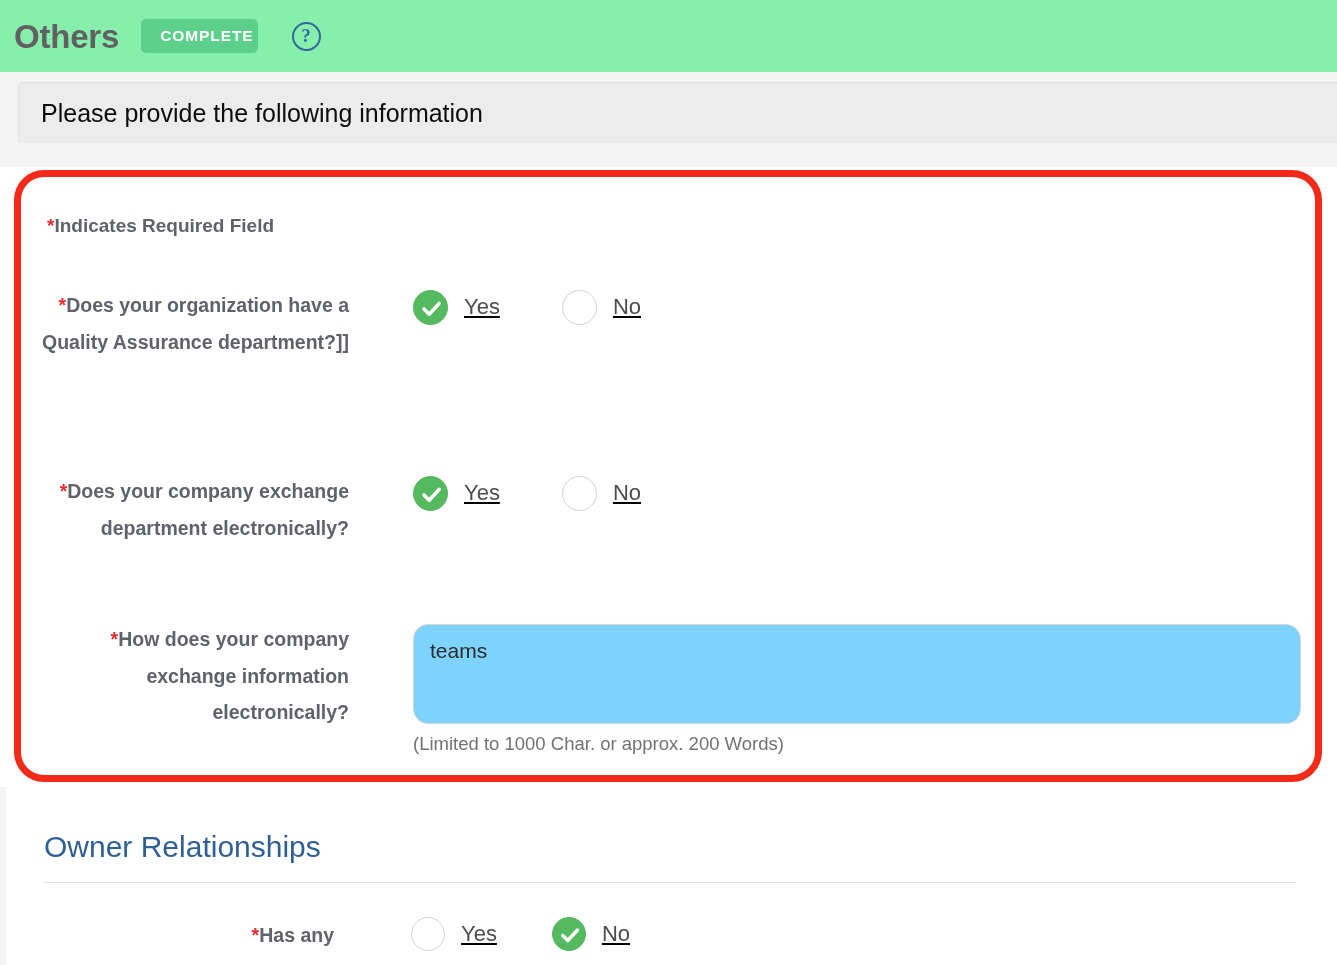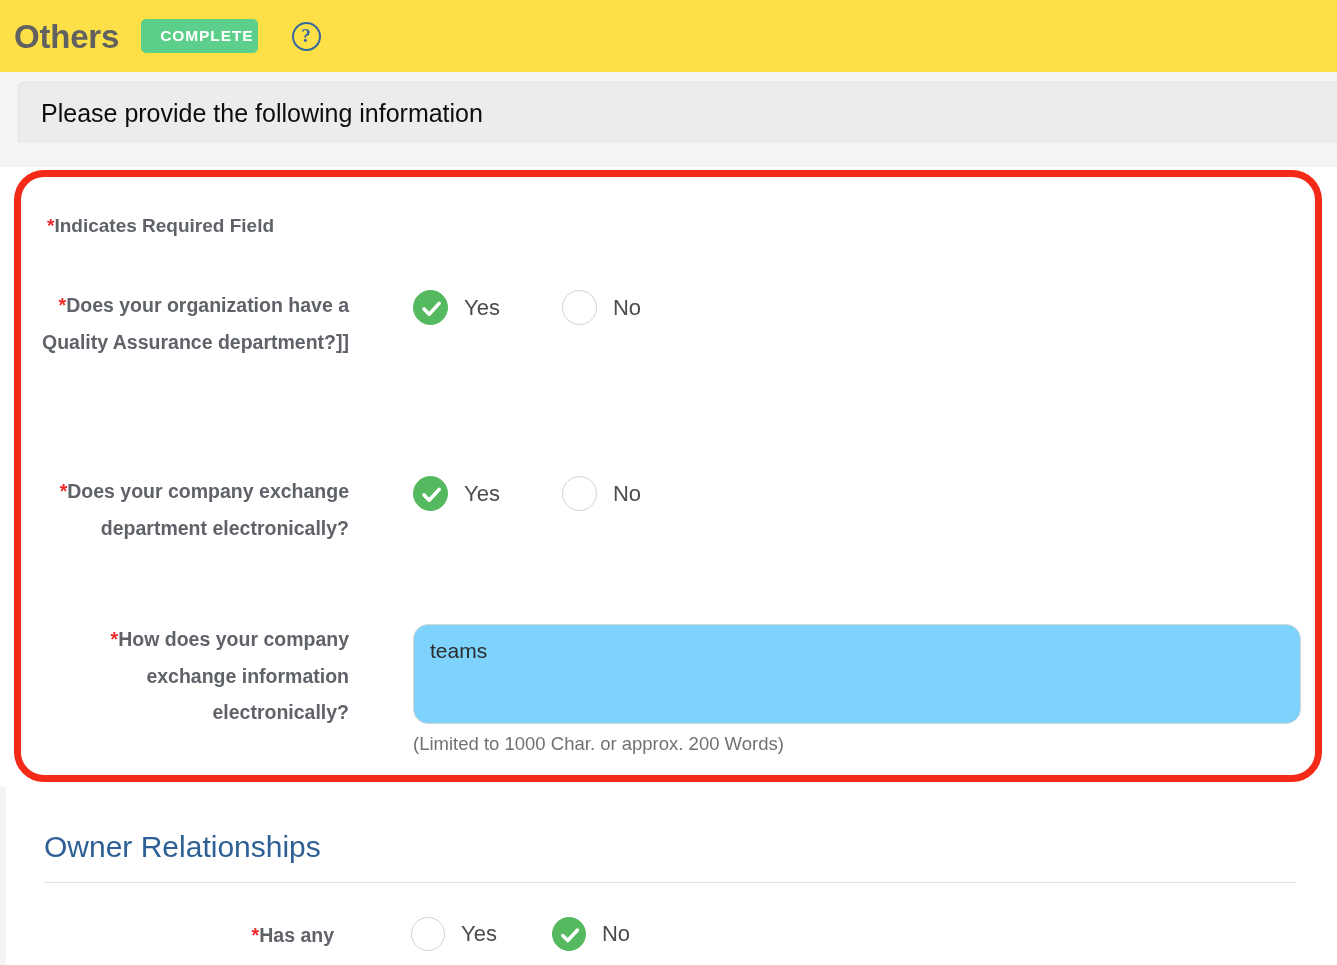--- a/index.html
+++ b/index.html
@@ -10,21 +10,21 @@
     height: 965px;
     overflow: hidden;
     background: #f4f4f4;
     font-family: "Liberation Sans", sans-serif;
   }
 
   
   .page-header {
     position: relative;
     height: 72px;
-    background: #fde047;
+    background: #86efac;
     display: flex;
     align-items: center;
     padding-left: 14px;
   }
   .page-title {
     font-size: 33px;
     font-weight: bold;
     color: #616161;
     letter-spacing: -0.2px;
     line-height: 1;
@@ -131,22 +131,23 @@
   }
   .q-field {
     padding-left: 62px;
     padding-top: 3px;
   }
 
   
   .radio-group { display: flex; align-items: flex-start; }
   .radio-opt {
     display: flex;
-    align-items: flex-end;
+    align-items: flex-start;
     cursor: pointer;
+    text-decoration: underline;
   }
   .radio-opt + .radio-opt { margin-left: 62px; }
   .radio-circle {
     width: 35px;
     height: 35px;
     border-radius: 50%;
     border: 1.6px solid #d3d3d3;
     background: #ffffff;
     flex: 0 0 auto;
     position: relative;

